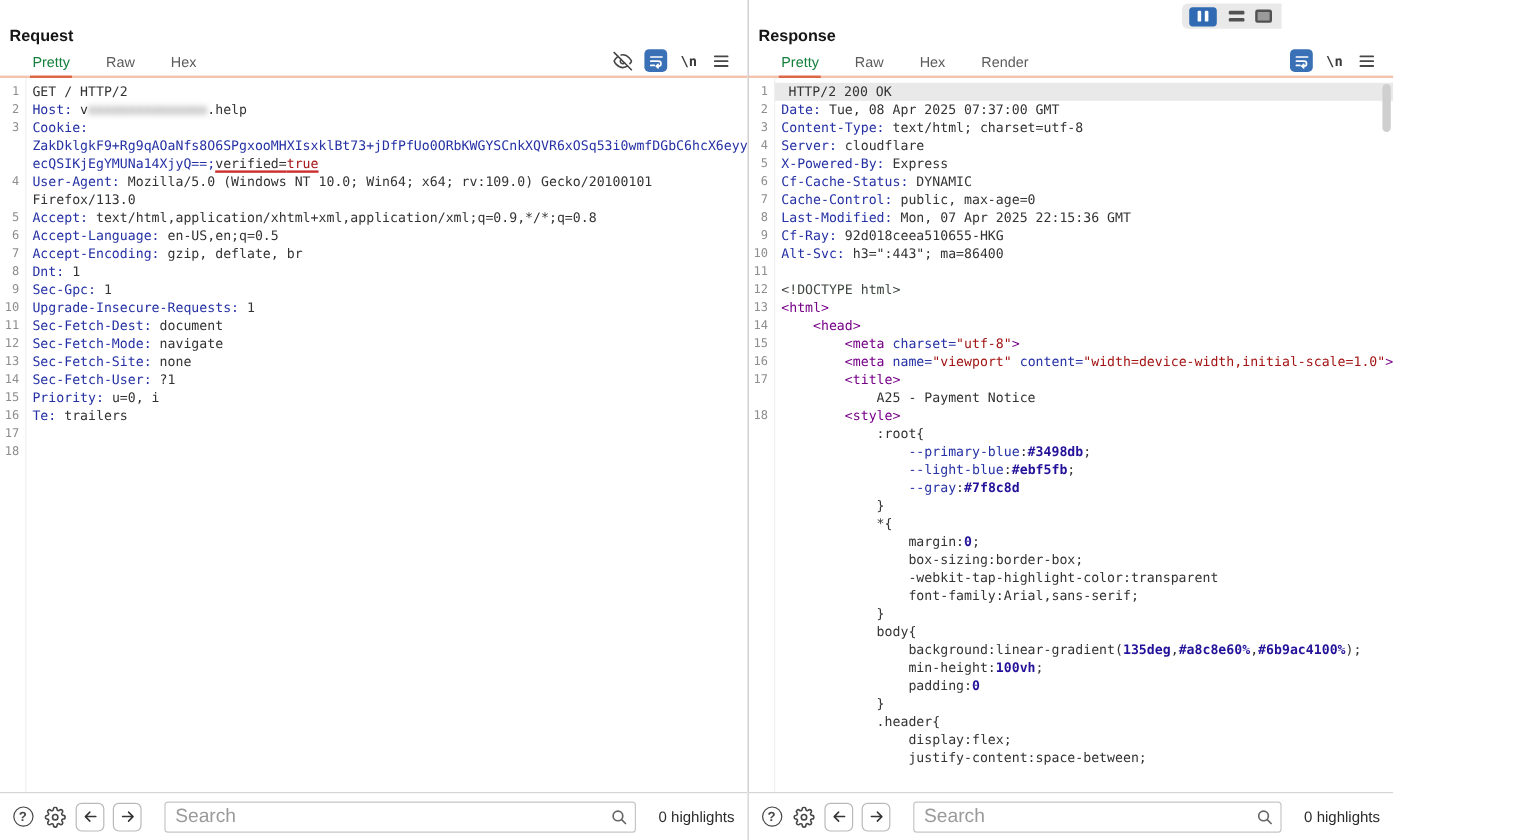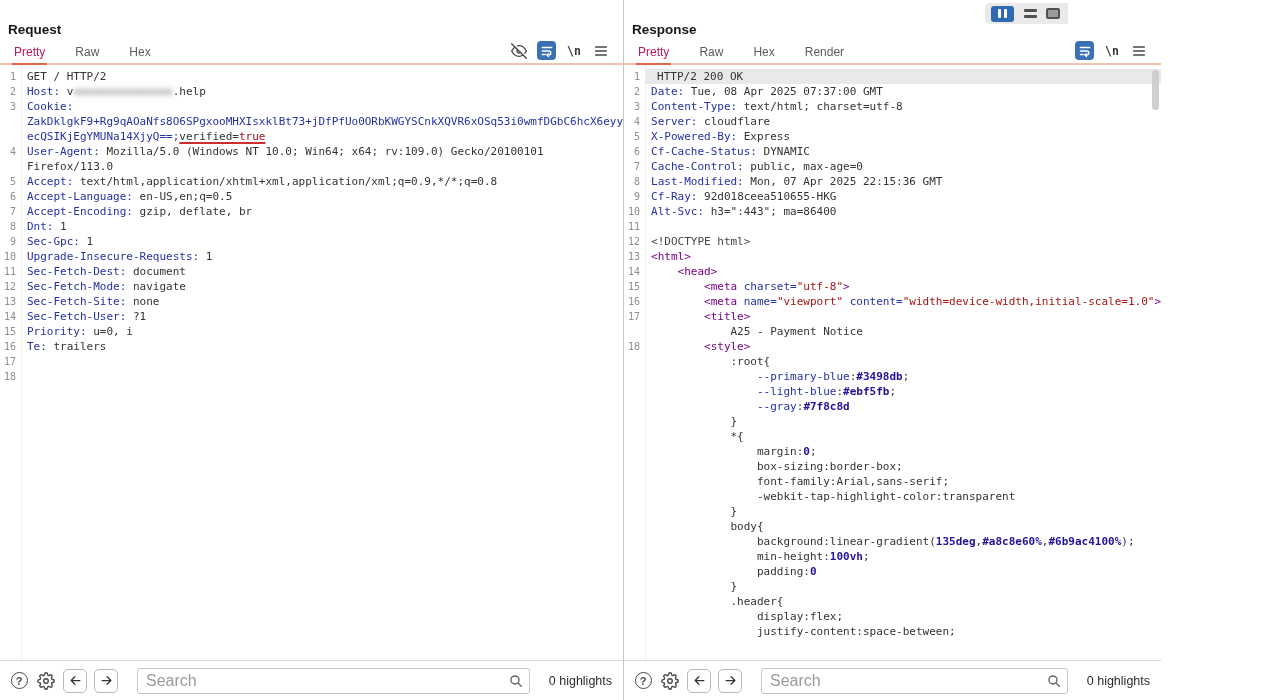--- a/index.html
+++ b/index.html
@@ -8,21 +8,21 @@
   .app { display:flex; width:1068px; height:700px; position:relative; }
   .panel { width:640px; height:700px; display:flex; flex-direction:column; background:#fff; }
   .panel.right { border-left:1px solid #c6c6c6; }
 
   .panel-title { padding:22px 10px 4px 8px; font-size:13.5px; font-weight:700; color:#161616; }
 
   .tabs { position:relative; display:flex; align-items:flex-end; column-gap:26px;
     padding:0 0 0 12px; height:24px; border-bottom:2px solid #f2c4ae; }
   .tab { font-size:12px; color:#5c5c5c; padding:3px 2px 4px; margin-bottom:-2px;
     border-bottom:2px solid transparent; cursor:default; }
-  .tab.active { color:#be185d; border-bottom-color:#dd6848; }
+  .tab.active { color:#15803d; border-bottom-color:#dd6848;margin-left:13px; }
   .tab-toolbar { position:absolute; right:13px; bottom:3px; display:flex; align-items:center; gap:9px; }
   .tbtn { width:18px; height:18px; display:flex; align-items:center; justify-content:center; color:#474747; }
   .tbtn svg { width:16px; height:16px; }
   .tbtn.bluebg { background:#3a70b5; border-radius:4px; width:19px; height:19px; }
   .tbtn.bluebg svg { width:14px; height:14px; }
   .nl-glyph { font-family:"DejaVu Sans Mono", monospace; font-size:11.5px; font-weight:700; color:#3a3a3a; }
 
   .editor { position:relative; flex:1; overflow:hidden; padding-top:4px;
     font-family:"DejaVu Sans Mono", monospace; font-size:11px; line-height:15px; }
   .gutter-line { position:absolute; left:21px; top:0; bottom:0; width:1px; background:#f0f0f0; }
@@ -360,25 +360,25 @@
         <div class="row">
           <span class="ln"></span>
           <span class="code"><span class="c-p">                margin:</span><span class="c-n">0</span><span class="c-p">;</span></span>
         </div>
         <div class="row">
           <span class="ln"></span>
           <span class="code"><span class="c-p">                box-sizing:border-box;</span></span>
         </div>
         <div class="row">
           <span class="ln"></span>
+          <span class="code"><span class="c-p">                -webkit-tap-highlight-color:transparent</span></span>
+        </div>
+        <div class="row">
+          <span class="ln"></span>
           <span class="code"><span class="c-p">                font-family:Arial,sans-serif;</span></span>
-        </div>
-        <div class="row">
-          <span class="ln"></span>
-          <span class="code"><span class="c-p">                -webkit-tap-highlight-color:transparent</span></span>
         </div>
         <div class="row">
           <span class="ln"></span>
           <span class="code"><span class="c-p">            }</span></span>
         </div>
         <div class="row">
           <span class="ln"></span>
           <span class="code"><span class="c-p">            body{</span></span>
         </div>
         <div class="row">

